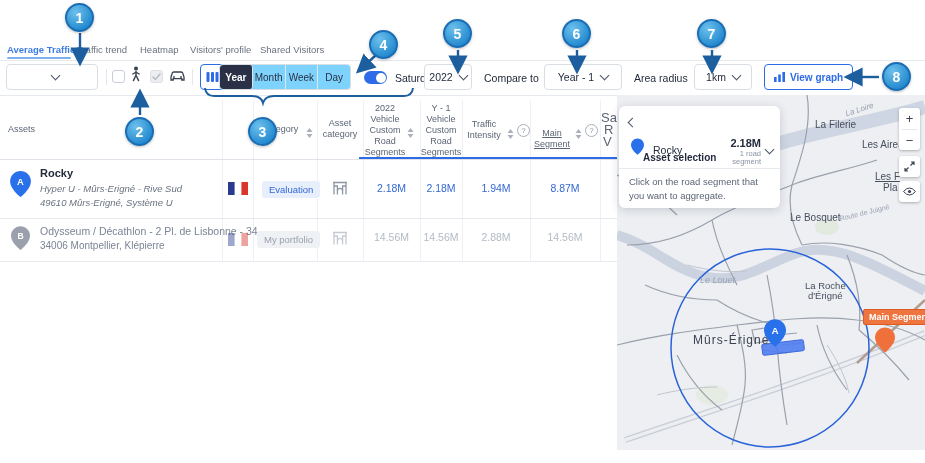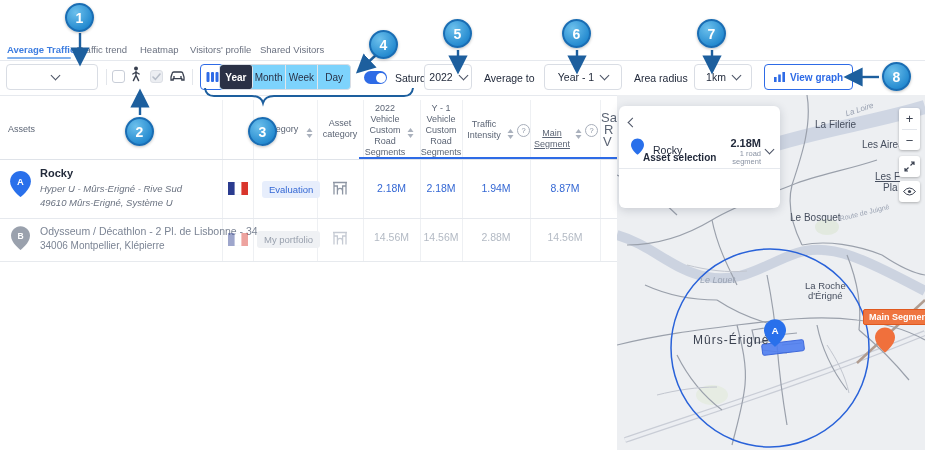--- a/index.html
+++ b/index.html
@@ -118,21 +118,21 @@
 
     <div class="toggle">
         <div class="knob"></div>
       </div>
     <span class="tlabel" style="left:395px;">Saturday Ratio</span>
 
     <div class="tbox" style="left:424px;width:48px;">
       <span>2022</span>
         <span class="chev"></span>
     </div>
-    <span class="tlabel" style="left:484px;">Average to</span>
+    <span class="tlabel" style="left:484px;">Compare to</span>
     <div class="tbox" style="left:544px;width:78px;">
       <span>Year - 1</span>
         <span class="chev"></span>
     </div>
     <span class="tlabel" style="left:634px;">Area radius</span>
     <div class="tbox" style="left:694px;width:58px;">
       <span>1km</span>
         <span class="chev"></span>
     </div>
     <div class="viewgraph">
@@ -363,20 +363,21 @@
         </svg>
     </span>
     <div class="abs" style="left:34px;top:38px;font-size:10.5px;color:#232b3c;">Rocky</div>
     <div class="abs" style="left:96px;top:31px;width:46px;text-align:right;font-size:11px;font-weight:bold;color:#232b3c;">2.18M</div>
     <div class="abs" style="left:96px;top:44px;width:46px;text-align:right;font-size:7.5px;color:#8a93a3;line-height:8px;">
       <div>1 road</div>
         <div>segment</div>
     </div>
     <span class="abs" style="left:147px;top:40px;width:6px;height:6px;border-right:1.4px solid #4a5264;border-bottom:1.4px solid #4a5264;transform:rotate(45deg);"></span>
     <div class="hline" style="left:0;top:62px;width:161px;"></div>
+    <div class="abs" style="left:10px;top:69px;width:141px;font-size:9.5px;color:#5c6575;line-height:14px;">Click on the road segment that you want to aggregate.</div>
   </div>
 
   <svg id="overlay" width="925" height="463">
     <defs>
       <marker id="ah" markerWidth="8" markerHeight="8" refX="4" refY="4" orient="auto">
         <path d="M0,0 L8,4 L0,8 Z" fill="#1d5f9e"></path>
       </marker>
     </defs>
     <g stroke="#1d5f9e" stroke-width="2.4" fill="none">
       <line x1="80" y1="33" x2="80" y2="57" marker-end="url(#ah)"></line>

